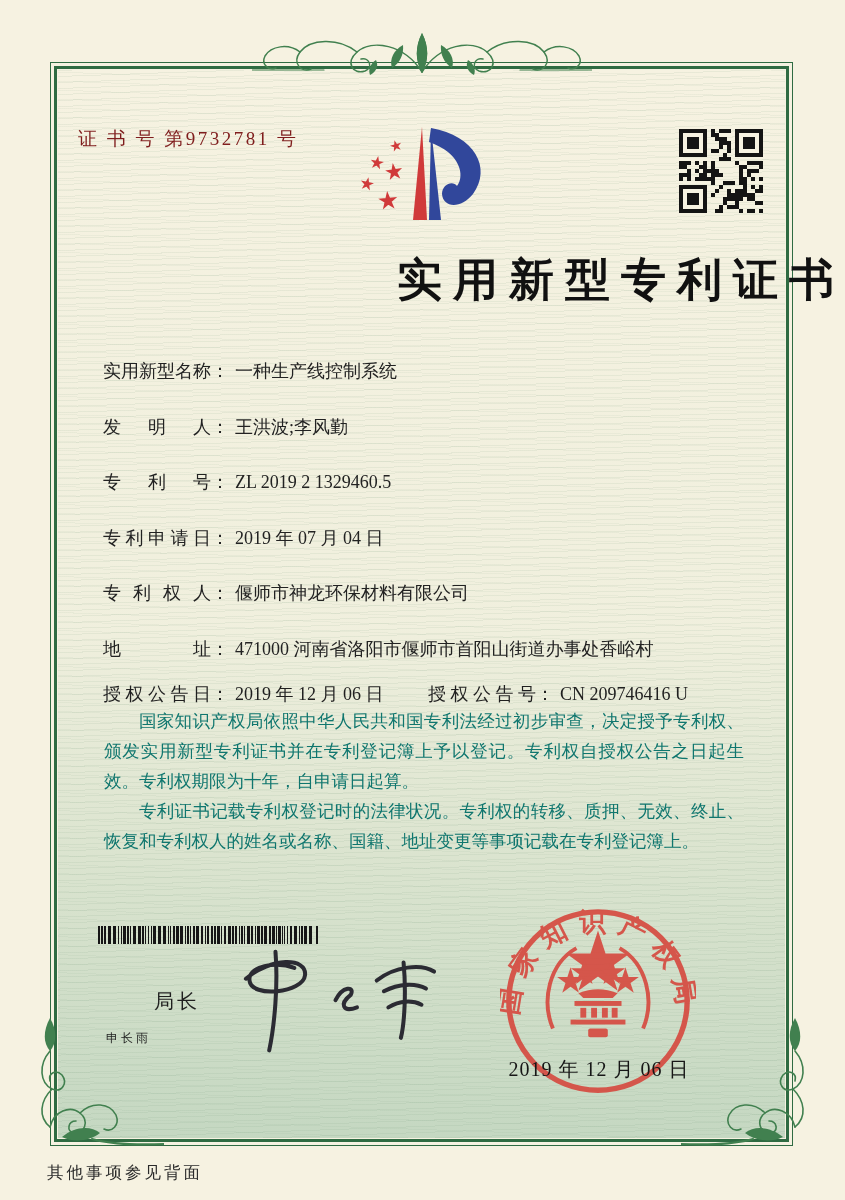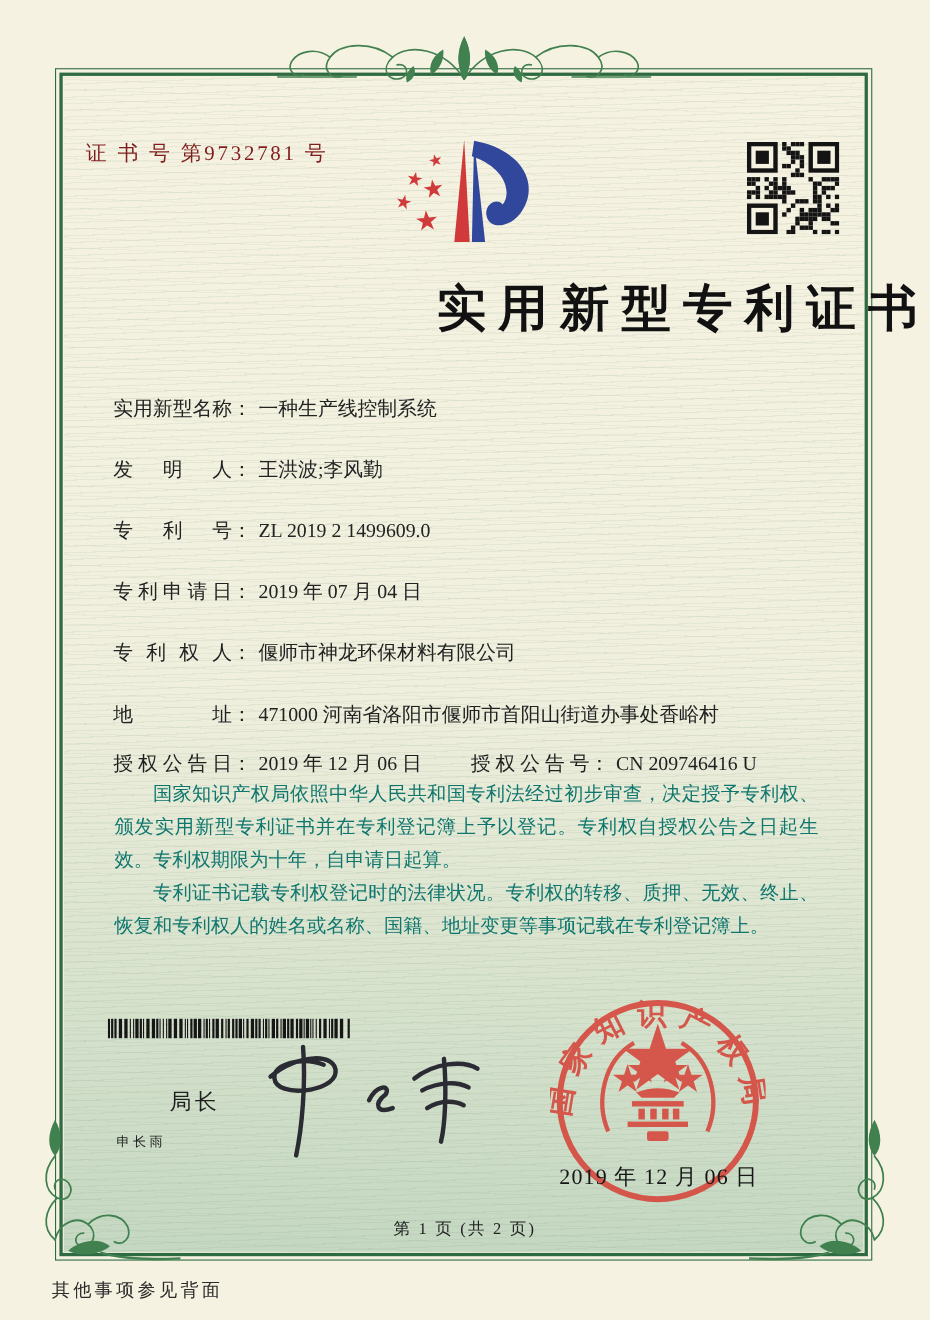--- a/index.html
+++ b/index.html
@@ -238,21 +238,21 @@
   <h1 class="title">实用新型专利证书</h1>
 
   <div class="fields">
     <div class="frow">
       <span class="flabel">实用新型名称</span><span class="colon">：</span><span>一种生产线控制系统</span>
     </div>
     <div class="frow">
       <span class="flabel">发明人</span><span class="colon">：</span><span>王洪波;李风勤</span>
     </div>
     <div class="frow">
-      <span class="flabel">专利号</span><span class="colon">：</span><span>ZL 2019 2 1499609.0</span>
+      <span class="flabel">专利号</span><span class="colon">：</span><span>ZL 2019 2 1329460.5</span>
     </div>
     <div class="frow">
       <span class="flabel">专利申请日</span><span class="colon">：</span><span>2019 年 07 月 04 日</span>
     </div>
     <div class="frow">
       <span class="flabel">专利权人</span><span class="colon">：</span><span>偃师市神龙环保材料有限公司</span>
     </div>
     <div class="frow">
       <span class="flabel">地址</span><span class="colon">：</span><span>471000 河南省洛阳市偃师市首阳山街道办事处香峪村</span>
     </div>
@@ -384,21 +384,20 @@
         </g>
         <defs>
           <path id="st2" d="M0,-1 L0.588,0.809 L-0.951,-0.309 L0.951,-0.309 L-0.588,0.809 Z"></path>
         </defs>
       </g>
     </svg>
   </div>
 
   <div class="seal-date">2019 年 12 月 06 日</div>
 
-  <div class="footer-page">第 1 页 (共 2 页)</div>
 
   <svg class="orn-bl" viewBox="0 0 130 140">
     <g id="cornL" stroke="#41804f" stroke-width="1.6" fill="none" stroke-linecap="round">
       <path d="M16,0 C9,13 9,25 16,33 C23,25 23,12 16,0 Z" fill="#41804f" stroke="none"></path>
       <path d="M16,33 C4,47 6,65 18,71 C28,75 34,65 28,57 C22,51 14,55 16,63"></path>
       <path d="M18,71 C6,83 4,99 16,109"></path>
       <path d="M16,109 C20,93 36,87 46,95 C56,103 50,117 40,115 C32,113 34,103 42,103"></path>
       <path d="M46,95 C58,83 76,85 82,97 C86,107 78,115 70,111"></path>
       <path d="M28,119 C40,109 56,107 66,115 C56,123 40,125 28,119 Z" fill="#41804f" stroke="none"></path>
       <path d="M58,121 C80,127 104,127 130,126" stroke-width="2.2"></path>

